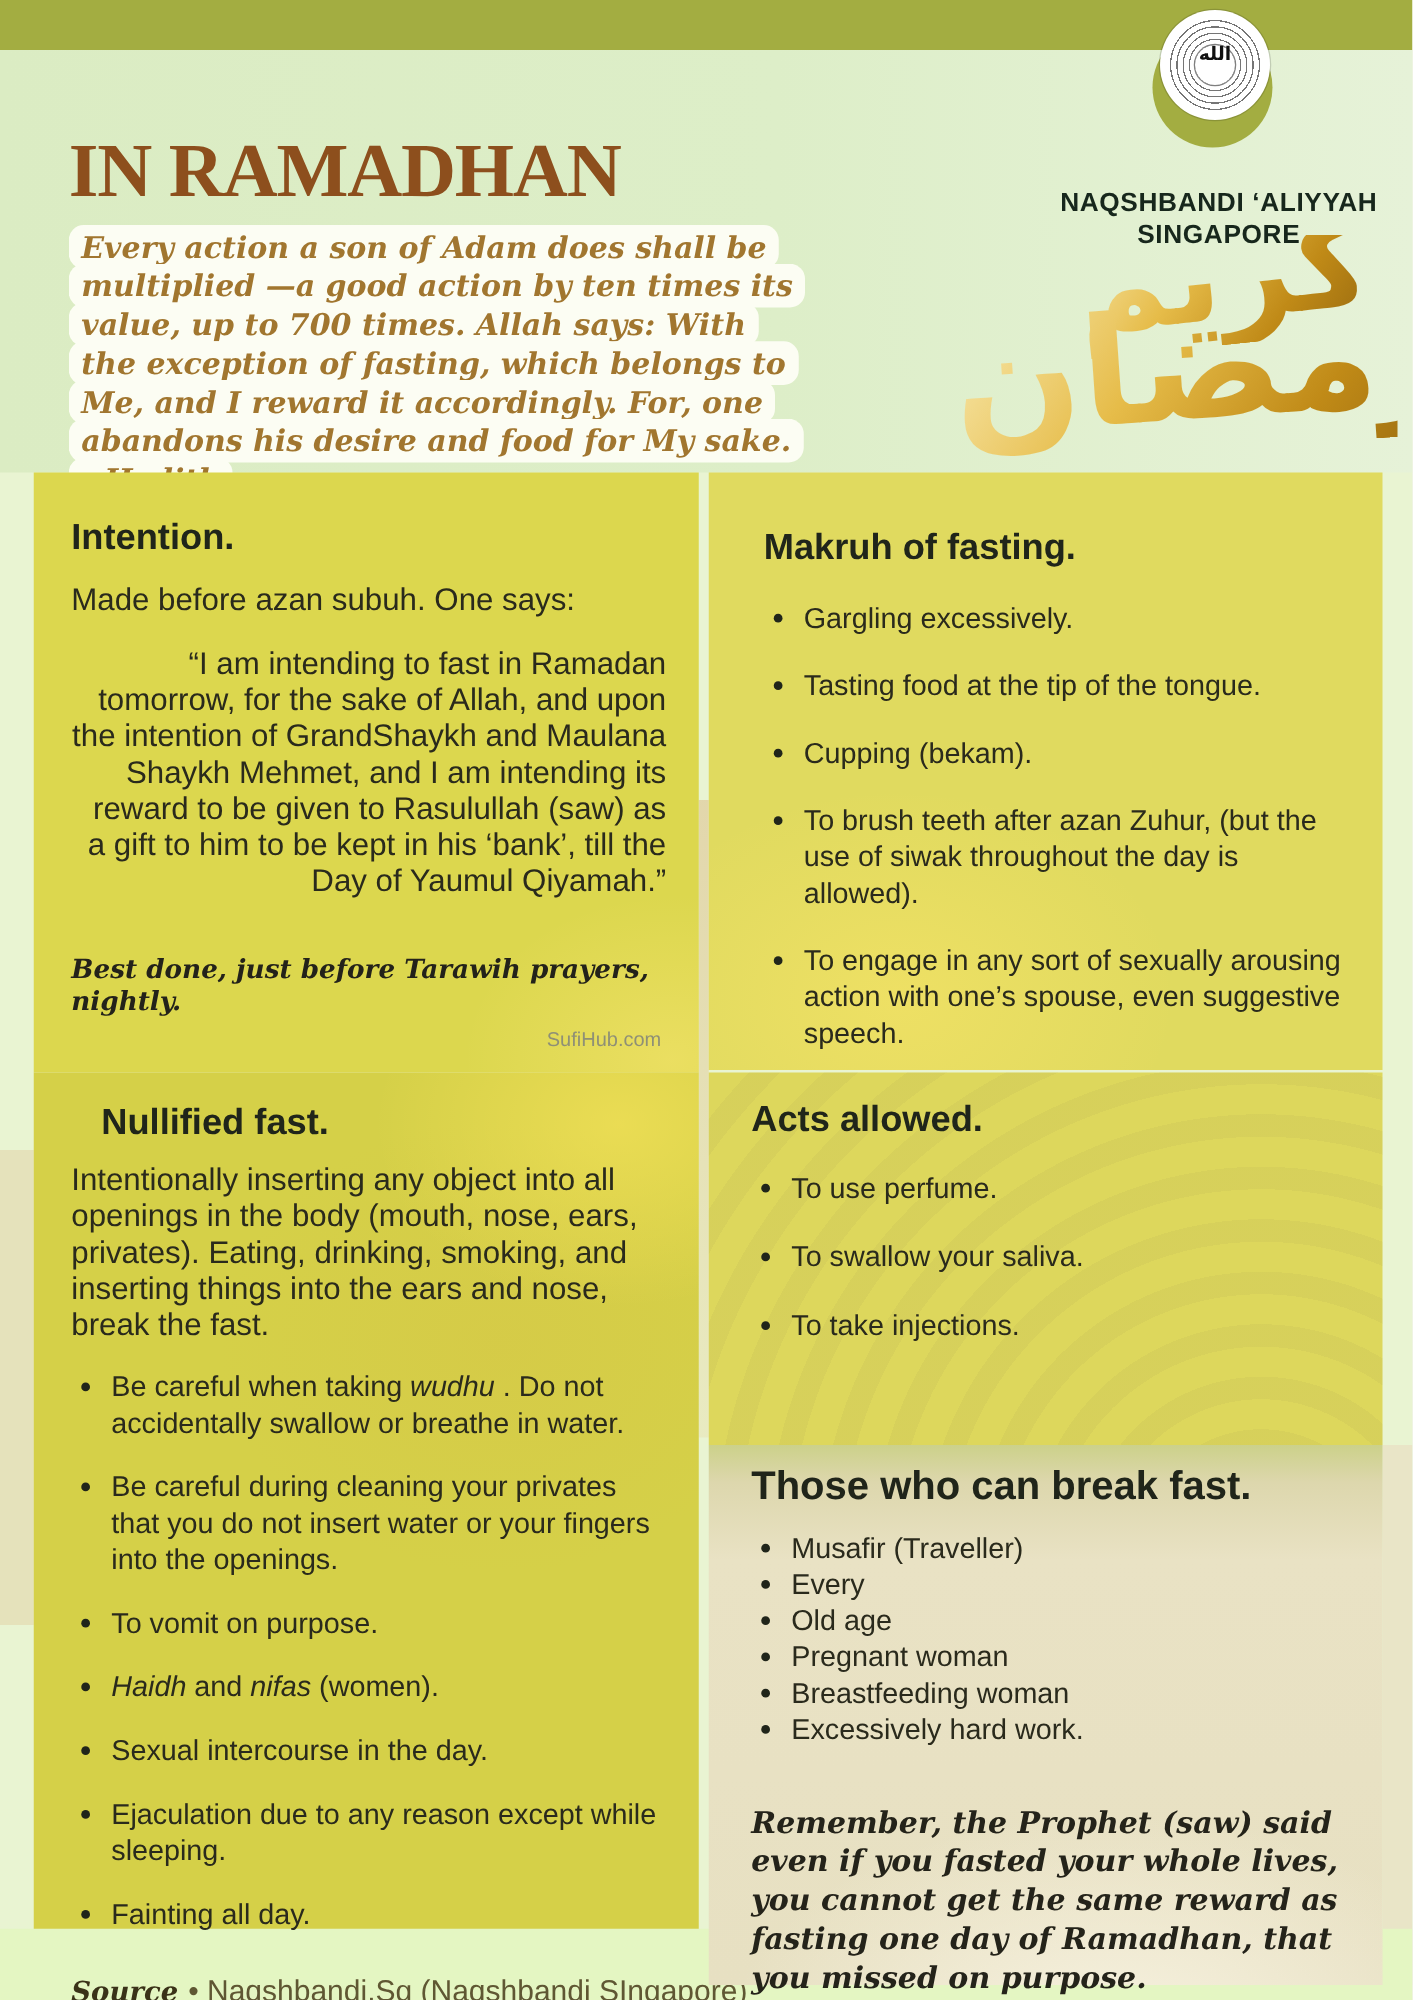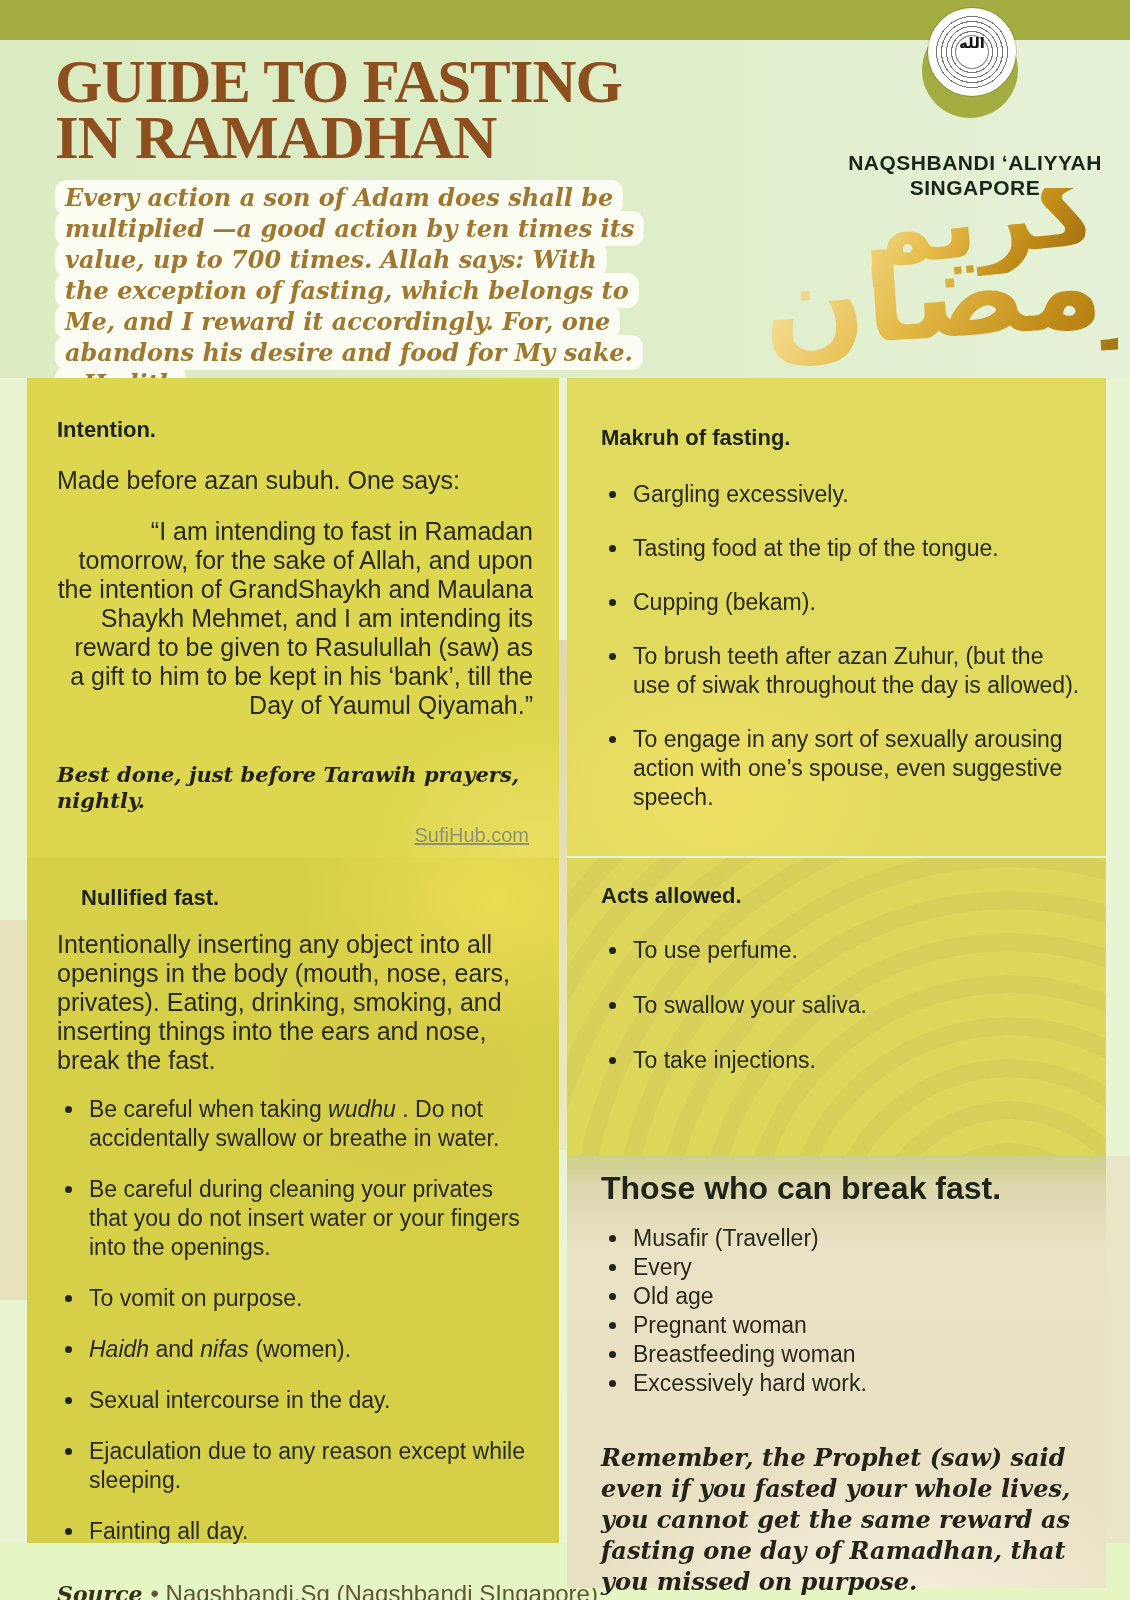--- a/index.html
+++ b/index.html
@@ -32,47 +32,47 @@
     font-weight:bold;font-size:21px;line-height:25px;letter-spacing:.5px;color:#17271c;}
   
   .callig{position:absolute;left:762px;top:148px;width:356px;height:226px;overflow:hidden;}
   .gold{font-family:"DejaVu Sans",sans-serif;font-weight:bold;
     background:linear-gradient(130deg,#f6e3a1 8%,#e6bc49 40%,#c08a17 72%,#9c6d10 96%);
     -webkit-background-clip:text;background-clip:text;color:transparent;}
   .c-karim{position:absolute;right:22px;top:-22px;font-size:100px;line-height:1.1;transform:rotate(-6deg);}
   .c-ramadan{position:absolute;left:0;top:40px;font-size:120px;line-height:1.1;transform:rotate(-4deg);}
   
   .panel{position:absolute;box-sizing:border-box;}
-  h2{font-size:22px;line-height:36px;color:#20251a;margin:0;}
+  h2{font-size:29px;line-height:36px;color:#20251a;margin:0;}
   .body-txt{font-size:25px;line-height:29px;margin:0;}
   ul.blist{list-style:none;margin:0;padding:0;}
   ul.blist li{position:relative;padding-left:32px;font-size:23px;line-height:29px;}
   ul.blist li::before{content:"";position:absolute;left:8px;top:11px;width:7px;height:7px;border-radius:50%;background:#20251a;}
   .gap22 li{margin-bottom:22px;}
   .gap25 li{margin-bottom:25px;}
   .gap26 li{margin-bottom:26px;}
   .tight li{margin-bottom:0;}
   .narrow{width:290px;}
 
   #panel-intention{left:27px;top:378px;width:532px;height:480px;padding:34px 26px 0 30px;
     background:radial-gradient(240px 190px at 96% 98%, rgba(252,232,120,.45), rgba(252,232,120,0) 70%),var(--leftPanelTop);}
   #panel-intention h2{margin-bottom:18px;}
   #panel-intention .intro{margin-bottom:22px;}
   #panel-intention .iquote{margin-bottom:42px;text-align:right;}
   .note{font:italic bold 21px/26px "DejaVu Serif",serif;color:#23221a;margin:0 0 10px 0;}
-  .watermark{text-align:right;font-size:20px;color:var(--watermark);margin:0;padding-right:4px;text-decoration:underline;}
+  .watermark{text-align:right;font-size:16px;color:var(--watermark);margin:0;padding-right:4px;}
 
   #panel-nullified{left:27px;top:858px;width:532px;height:685px;padding:22px 24px 0 30px;
     background:radial-gradient(280px 210px at 88% 6%, rgba(255,232,95,.5), rgba(255,232,95,0) 70%),
                radial-gradient(320px 260px at 70% 32%, rgba(214,194,70,.35), rgba(214,194,70,0) 70%),
                var(--leftPanelBottom);}
   #panel-nullified h2{margin-bottom:14px;margin-left:24px;}
   #panel-nullified .body-txt{margin-bottom:20px;}
 
-  #panel-makruh{left:567px;top:378px;width:539px;height:478px;padding:42px 26px 0 34px;
+  #panel-makruh{left:567px;top:378px;width:539px;height:478px;padding:42px 26px 0 44px;
     background:radial-gradient(320px 240px at 28% 88%, rgba(252,230,105,.5), rgba(252,230,105,0) 70%),var(--rightPanelTop);}
   #panel-makruh h2{margin-bottom:24px;}
 
   #panel-acts{left:567px;top:858px;width:539px;height:298px;padding:20px 26px 0 34px;
     background:repeating-radial-gradient(circle at 82% 130%, rgba(160,150,80,.10) 0 18px, transparent 18px 42px),var(--rightPanelMid);}
   #panel-acts h2{margin-bottom:22px;}
 
   #panel-break{left:567px;top:1156px;width:539px;height:432px;padding:14px 26px 0 34px;
     background:radial-gradient(430px 250px at 60% 110%, rgba(248,243,226,.95), rgba(248,243,226,0) 72%),
                linear-gradient(180deg,#ccd18a 0px,#ddd7ad 30px,var(--creamPanel) 92px,#e7e0c2 100%);}
@@ -91,21 +91,21 @@
   em{font-style:italic;}
 </style>
 </head>
 <body>
 
 <div class="page">
 
   <div class="topbar"></div>
 
   <div class="header">
-    <h1 class="title"><span>GUIDE TO FASTING</span><br><span>IN RAMADHAN</span></h1>
+    <h1 class="title"><br><span>IN RAMADHAN</span></h1>
 
     <p class="hadith"><span class="hl">Every action a son of Adam does shall be multiplied —a good action by ten times its value, up to 700 times. Allah says: With the exception of fasting, which belongs to Me, and I reward it accordingly. For, one abandons his desire and food for My sake. - Hadith</span></p>
 
     <div class="logo">
       <div class="logo-crescent"></div>
       <div class="logo-disc"></div>
       <div class="logo-glyph">الله</div>
     </div>
 
     <div class="org">

